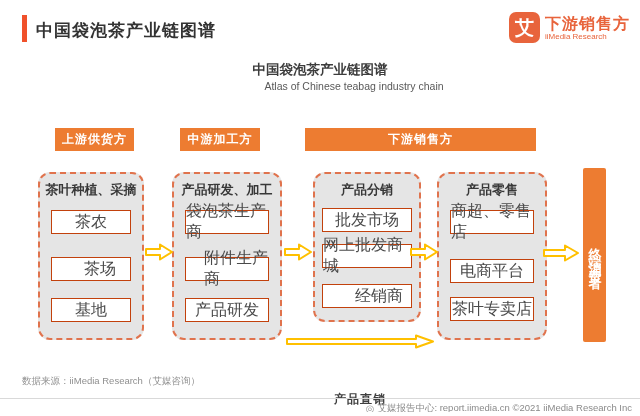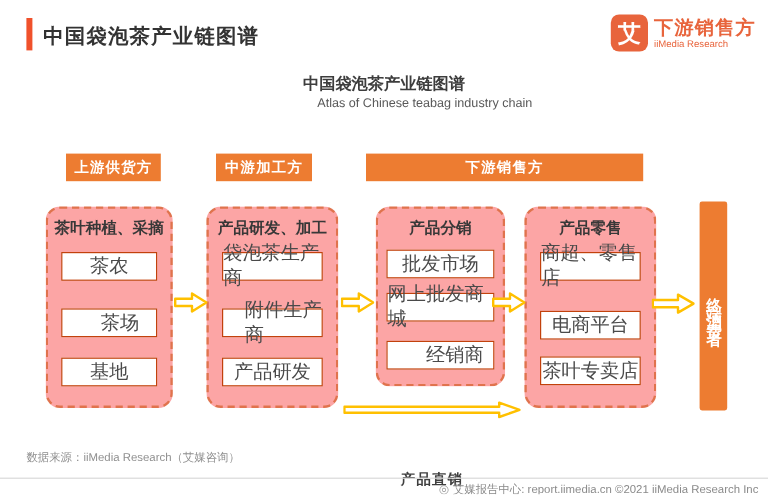--- a/index.html
+++ b/index.html
@@ -24,21 +24,21 @@
 
   
   .tag { position:absolute; top:128px; height:23px; background:#ED7C31; color:#ffffff;
          font-size:12px; font-weight:bold; display:flex; align-items:center; justify-content:center;
          letter-spacing:1px; }
   .tag1 { left:55px;  width:79px; }
   .tag2 { left:180px; width:80px; }
   .tag3 { left:305px; width:231px; }
 
   
-  .col { position:absolute; top:172px; border:2px dashed #E0734D; border-radius:12px; background:#fca5a5; }
+  .col { position:absolute; top:172px; border:2px dashed #E0734D; border-radius:12px; background:#e5e5e5; }
   .c1 { left:38px;  width:106px; height:168px; }
   .c2 { left:172px; width:110px; height:168px; }
   .c3 { left:313px; width:108px; height:150px; }
   .c4 { left:437px; width:110px; height:168px; }
   .col-title { position:absolute; top:7px; left:0; width:100%; text-align:center;
                font-size:13px; font-weight:bold; color:#383838; }
   .box { position:absolute; left:11px; right:11px; height:24px; background:#ffffff;
          border:1px solid #c2410c; display:flex; align-items:center; justify-content:center;
          font-size:16px; color:#4a4a4a; }
   .c3 .box { left:7px; right:7px; }

